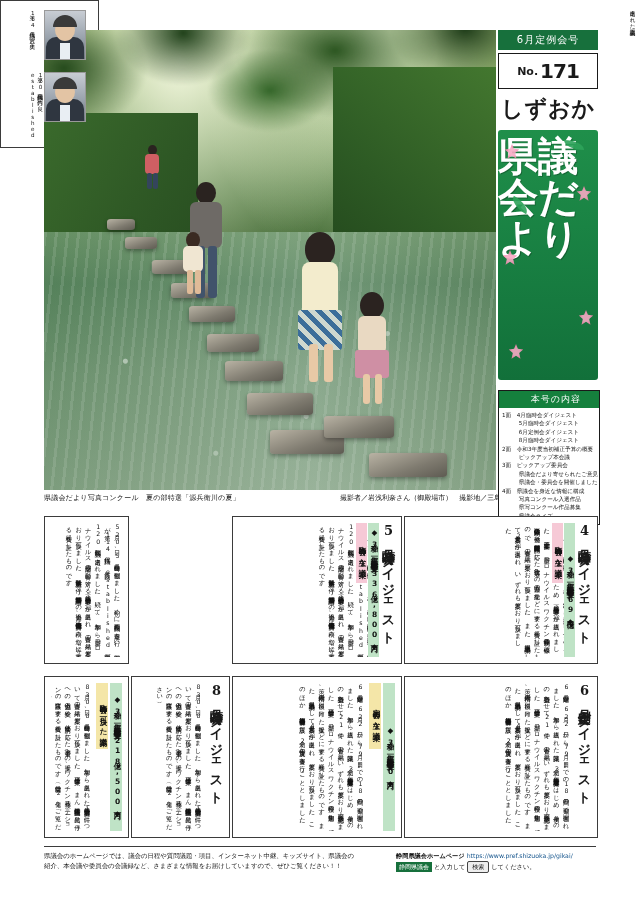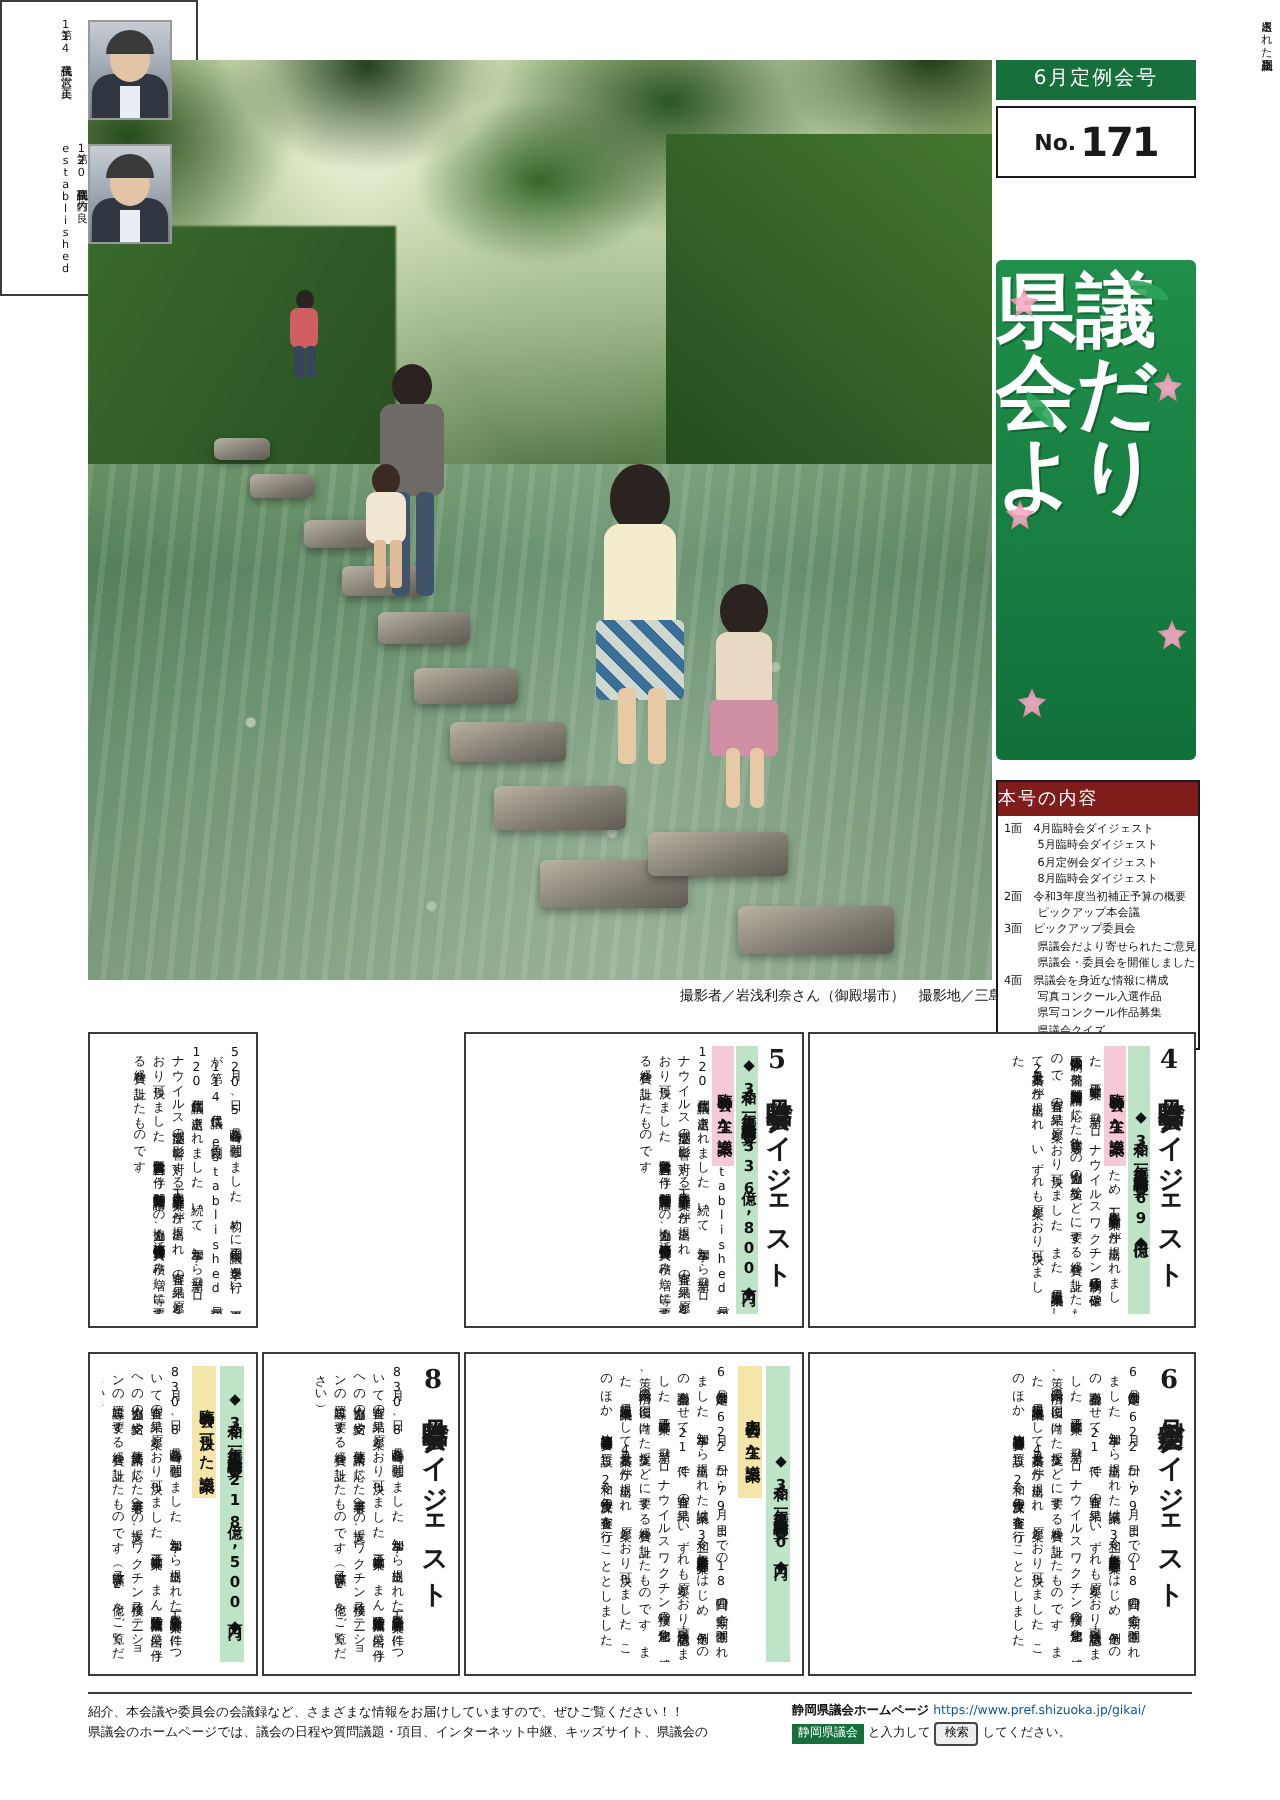--- a/index.html
+++ b/index.html
@@ -146,22 +146,22 @@
     clip-path:polygon(50% 0%,62% 30%,95% 35%,70% 57%,78% 92%,50% 73%,22% 92%,30% 57%,5% 35%,38% 30%);
     opacity:.9;
   }
   .leafdeco{position:absolute;width:20px;height:10px;background:#2ea35a;border-radius:0 100% 0 100%;opacity:.9;}
 
   .toc{
     position:absolute;left:0;top:360px;width:100px;
     border:1px solid #1a1a1a;background:#fff;
   }
   .toc-head{
-    background:#7f1d1d;color:#fff;font-size:9px;text-align:left;
-    padding:2px 0;letter-spacing:1px;
+    background:#15803d;color:#fff;font-size:9px;text-align:right;
+    padding:2px 18px;letter-spacing:1px;
   }
   .toc-body{padding:3px 3px 4px 3px;}
   .toc-line{font-size:5.6px;line-height:1.5;color:#111;white-space:nowrap;}
 
   
   .panel{
     position:absolute;border:1px solid #3b3b3b;background:#fff;
   }
   .panel .vtitle{
     position:absolute;right:4px;top:6px;
@@ -269,29 +269,31 @@
     </div>
     <div class="figure fig-girl2">
       <div class="head"></div>
         <div class="body"></div>
         <div class="skirt"></div>
       <div class="leg l1"></div>
         <div class="leg l2"></div>
     </div>
   </div>
 
+  <div class="photo-caption">県議会だより写真コンクール　夏の部特選「源兵衛川の夏」</div>
   <div class="photo-credit">撮影者／岩浅利奈さん（御殿場市）　撮影地／三島市</div>
   <div class="issue-date">令和3年9月19日(日)</div>
 
   <div class="masthead">
     <div class="mh-issue">6月定例会号</div>
     <div class="mh-nobox">
       <span class="mh-no">No.</span>
       <span class="mh-num">171</span>
     </div>
+    <div class="mh-shizuoka">しずおか</div>
 
     <div class="mh-title-vert">
       <div class="chars">県議会だより</div>
       <div class="petal" style="left:6px;top:14px;"></div>
       <div class="petal" style="left:78px;top:56px;"></div>
       <div class="petal" style="left:4px;top:120px;"></div>
       <div class="petal" style="left:80px;top:180px;"></div>
       <div class="petal" style="left:10px;top:214px;"></div>
       <div class="leafdeco" style="left:66px;top:10px;"></div>
       <div class="leafdeco" style="left:12px;top:70px;transform:rotate(30deg);"></div>
@@ -368,22 +370,22 @@
     <div class="vbody">8月30日、8月臨時会を開催しました。知事から提出された一般会計補正予算案1件について審査の結果、原案どおり可決しました。補正予算案は、まん延防止等重点措置の発出に伴う飲食店等への協力金の支給や、休業要請に応じた事業者への支援、ワクチン接種ステーションの設置等に要する経費を計上したものです。（予算額は2億をご覧ください）</div>
   </div>
   <div class="panel p-8s">
     <div class="subbar green" style="right:6px;top:6px;width:12px;height:148px;">◆令和3年度一般会計補正予算　21億8,500万円◆</div>
     <div class="subbar yellow" style="right:20px;top:6px;width:12px;height:66px;">臨時会の可決した議案</div>
     <div class="vbody" style="right:36px;left:6px;">8月30日、8月臨時会を開催しました。知事から提出された一般会計補正予算案1件について審査の結果、原案どおり可決しました。補正予算案は、まん延防止等重点措置の発出に伴う飲食店等への協力金の支給や、休業要請に応じた事業者への支援、ワクチン接種ステーションの設置等に要する経費を計上したものです。（予算額は2億をご覧ください）</div>
   </div>
 
   <div class="footer">
     <div class="footer-left">
+      <div>県議会のホームページでは、議会の日程や質問議題・項目、インターネット中継、キッズサイト、県議会の</div>
       <div>紹介、本会議や委員会の会議録など、さまざまな情報をお届けしていますので、ぜひご覧ください！！</div>
-      <div>県議会のホームページでは、議会の日程や質問議題・項目、インターネット中継、キッズサイト、県議会の</div>
     </div>
     <div class="footer-right">
       <div>
         <span class="bold">静岡県議会ホームページ</span>
         <span class="url">https://www.pref.shizuoka.jp/gikai/</span>
       </div>
       <div>
         <span class="tagbox">静岡県議会</span>
         <span>と入力して</span>
         <span class="searchbtn">検索</span>

